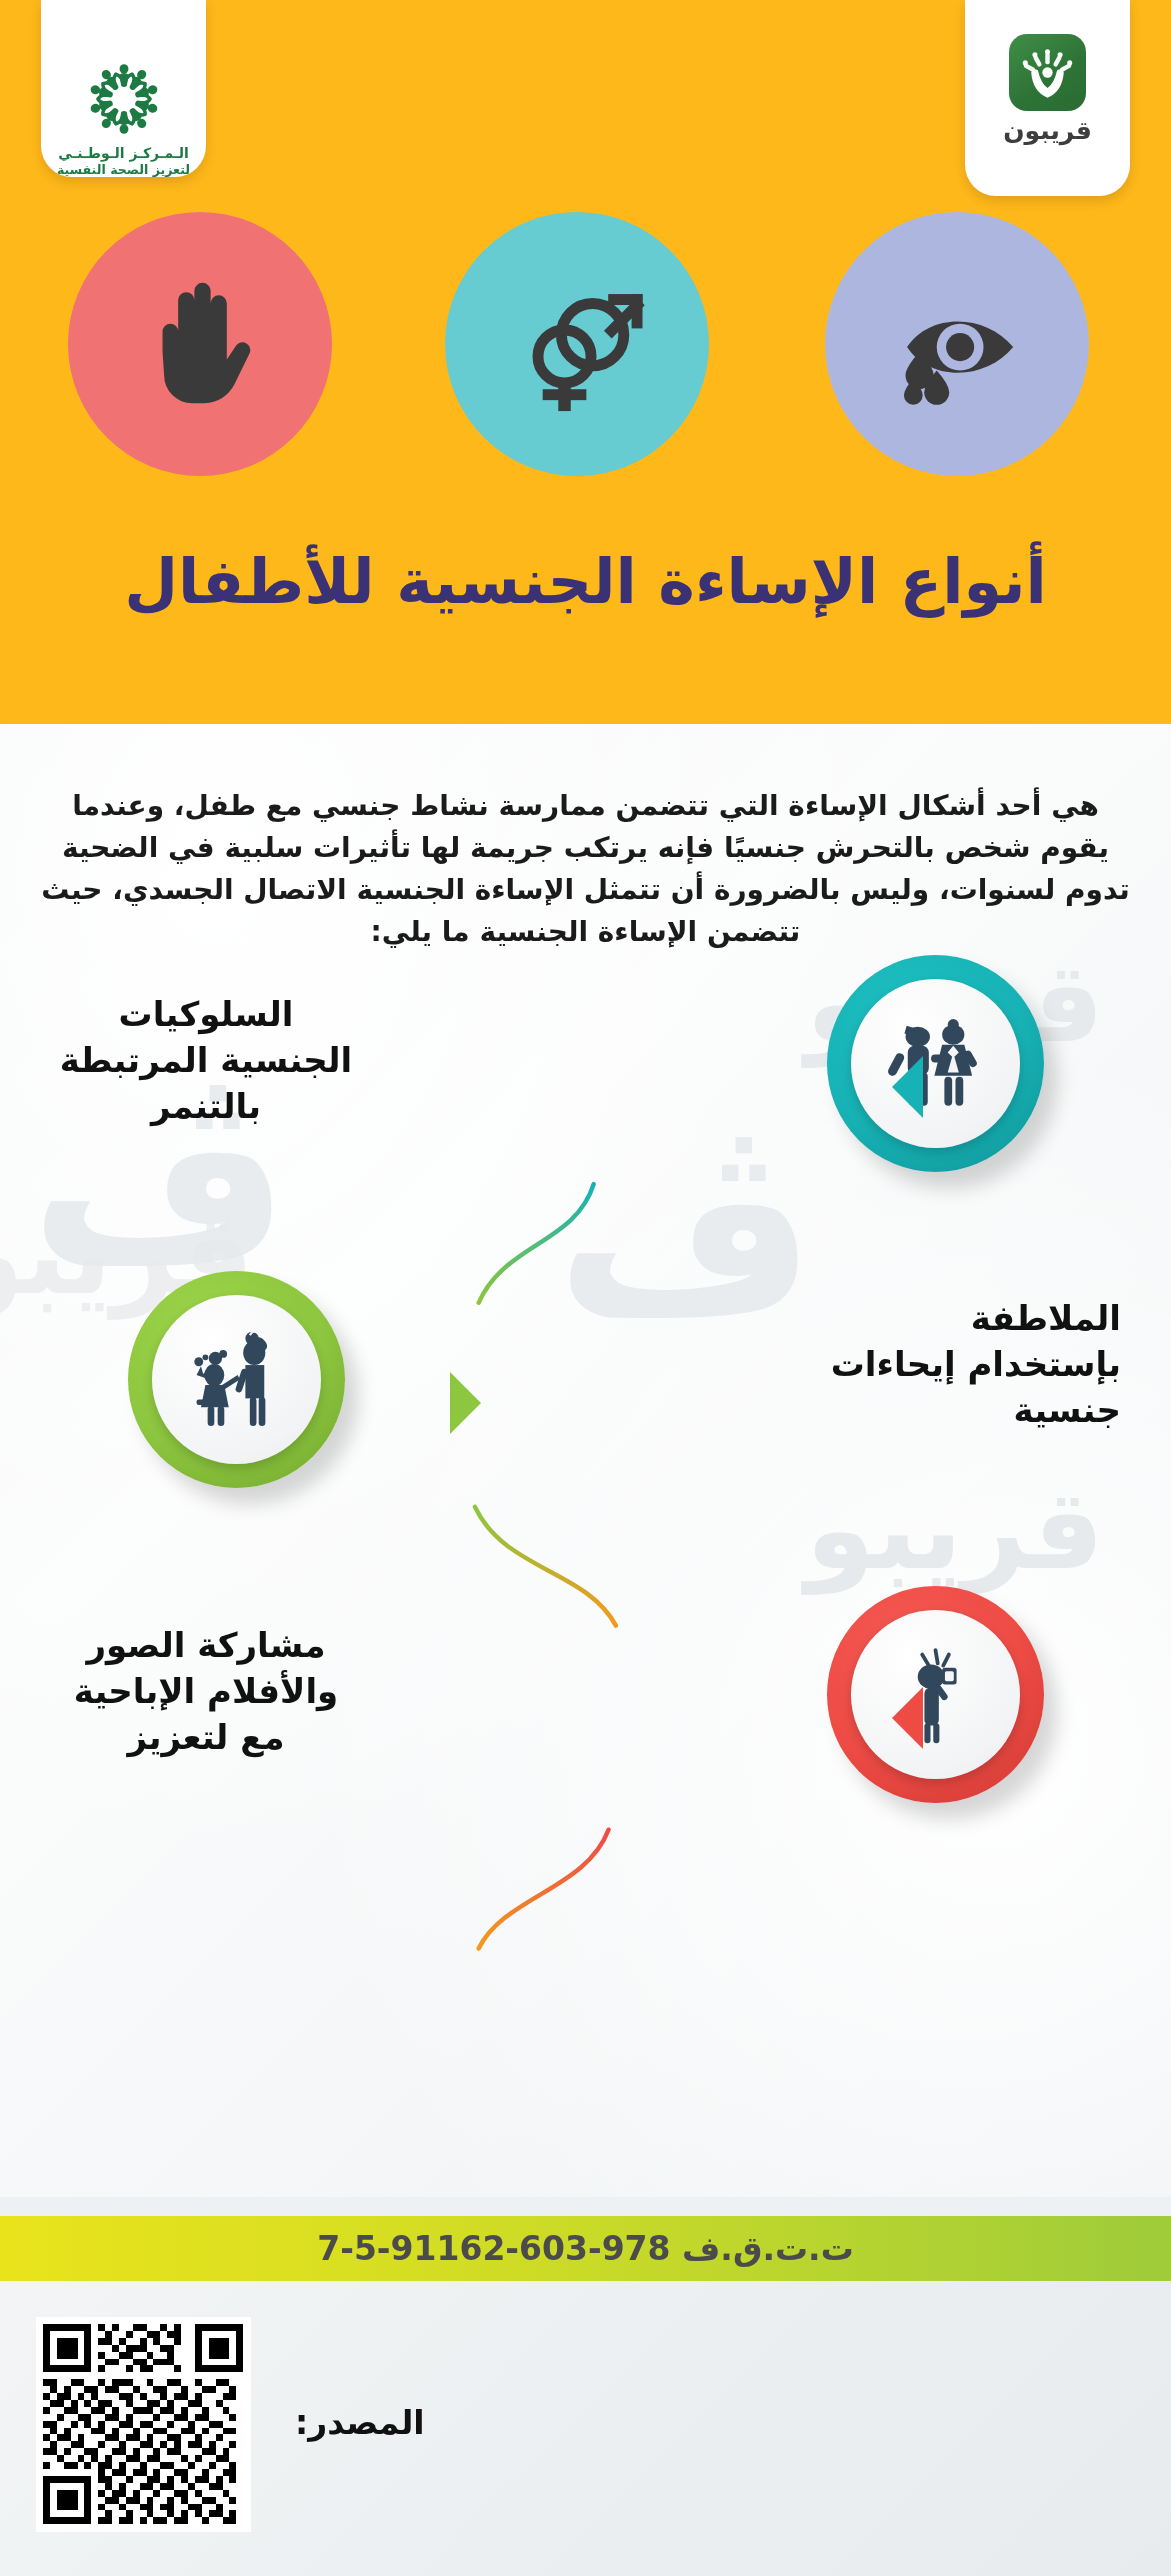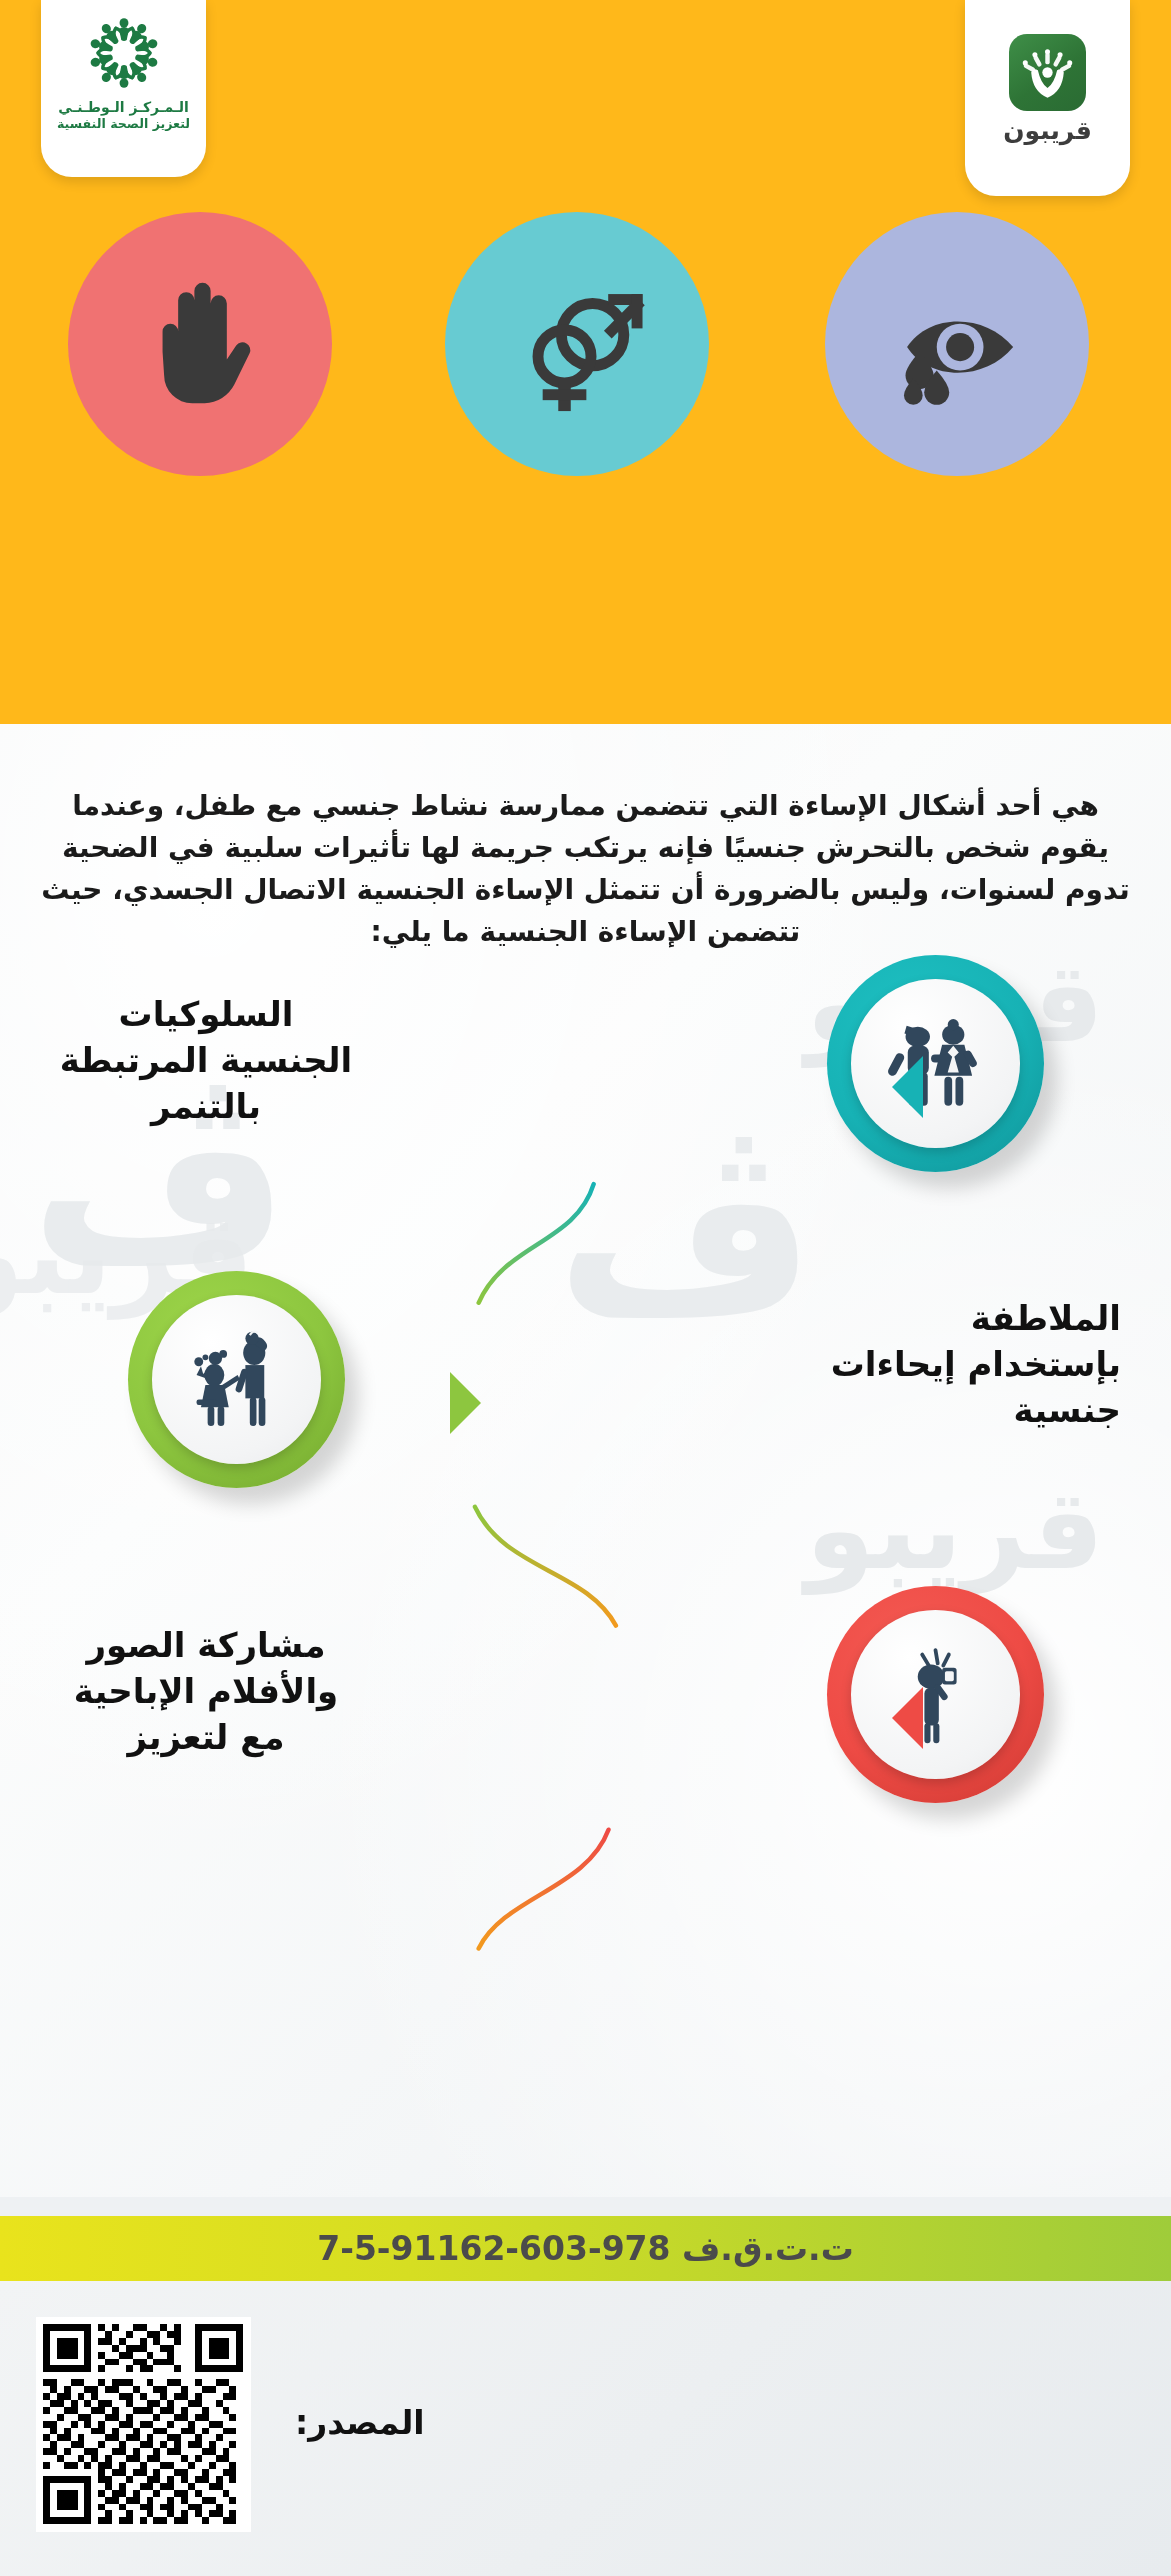--- a/index.html
+++ b/index.html
@@ -16,21 +16,21 @@
   .header {
     position:absolute; left:0; top:0; width:1171px; height:724px;
     background:#FFB81A;
   }
   .logo-card {
     position:absolute; background:#ffffff;
     border-radius:0 0 31px 31px;
     box-shadow:0 4.5px 12px rgba(0,0,0,.13);
     display:flex; flex-direction:column; align-items:center; justify-content:flex-start;
   }
-  .logo-left { left:41px; top:0; width:165px; height:177px; padding-top:12px; }
+  .logo-left { left:41px; top:0; width:165px; height:177px; padding-top:12px;justify-content:flex-end; }
   .logo-right { right:41px; top:0; width:165px; height:196px; padding-top:29px; }
 
   .nc-mark { width:82px; height:82px; position:relative; }
   .nc-text1 { color:#1d7a43; font-size:14px; font-weight:bold; letter-spacing:0.7px; margin-top:4.5px; }
   .nc-text2 { color:#1d7a43; font-size:12.6px; font-weight:bold; margin-top:1.5px; }
 
   .q-tile {
     width:77px; height:77px; border-radius:18px;
     background:linear-gradient(145deg,#3f8f48 0%,#2e7436 55%,#2a6b33 100%);
     position:relative; margin-top:4.5px;
@@ -228,20 +228,21 @@
           <path d="M18 52 C32 30 68 30 86 52 C68 74 32 74 18 52 z"></path>
           <circle cx="52" cy="52" r="15" fill="#ACB6DE"></circle>
           <circle cx="52" cy="52" r="9"></circle>
           <path d="M26 55 q-9 10 -9 15 a9 9 0 0 0 18 0 q0 -5 -9 -15 z"></path>
           <path d="M37 67 q-8 9 -8 14 a8 8 0 0 0 16 0 q0 -5 -8 -14 z"></path>
           <path d="M22 72 q-6 7 -6 11 a6 6 0 0 0 12 0 q0 -4 -6 -11 z"></path>
         </svg>
       </div>
     </div>
 
+    <div class="title">أنواع الإساءة الجنسية للأطفال</div>
   </div>
 
   <div class="body-bg">
     <div class="wm-v wmv1">ﭪ</div>
     <div class="wm-v wmv2">ﭪ</div>
     <div class="watermark wm1">قريبو</div>
     <div class="watermark wm2">قريبو</div>
     <div class="watermark wm3">قريبو</div>
   </div>
 

